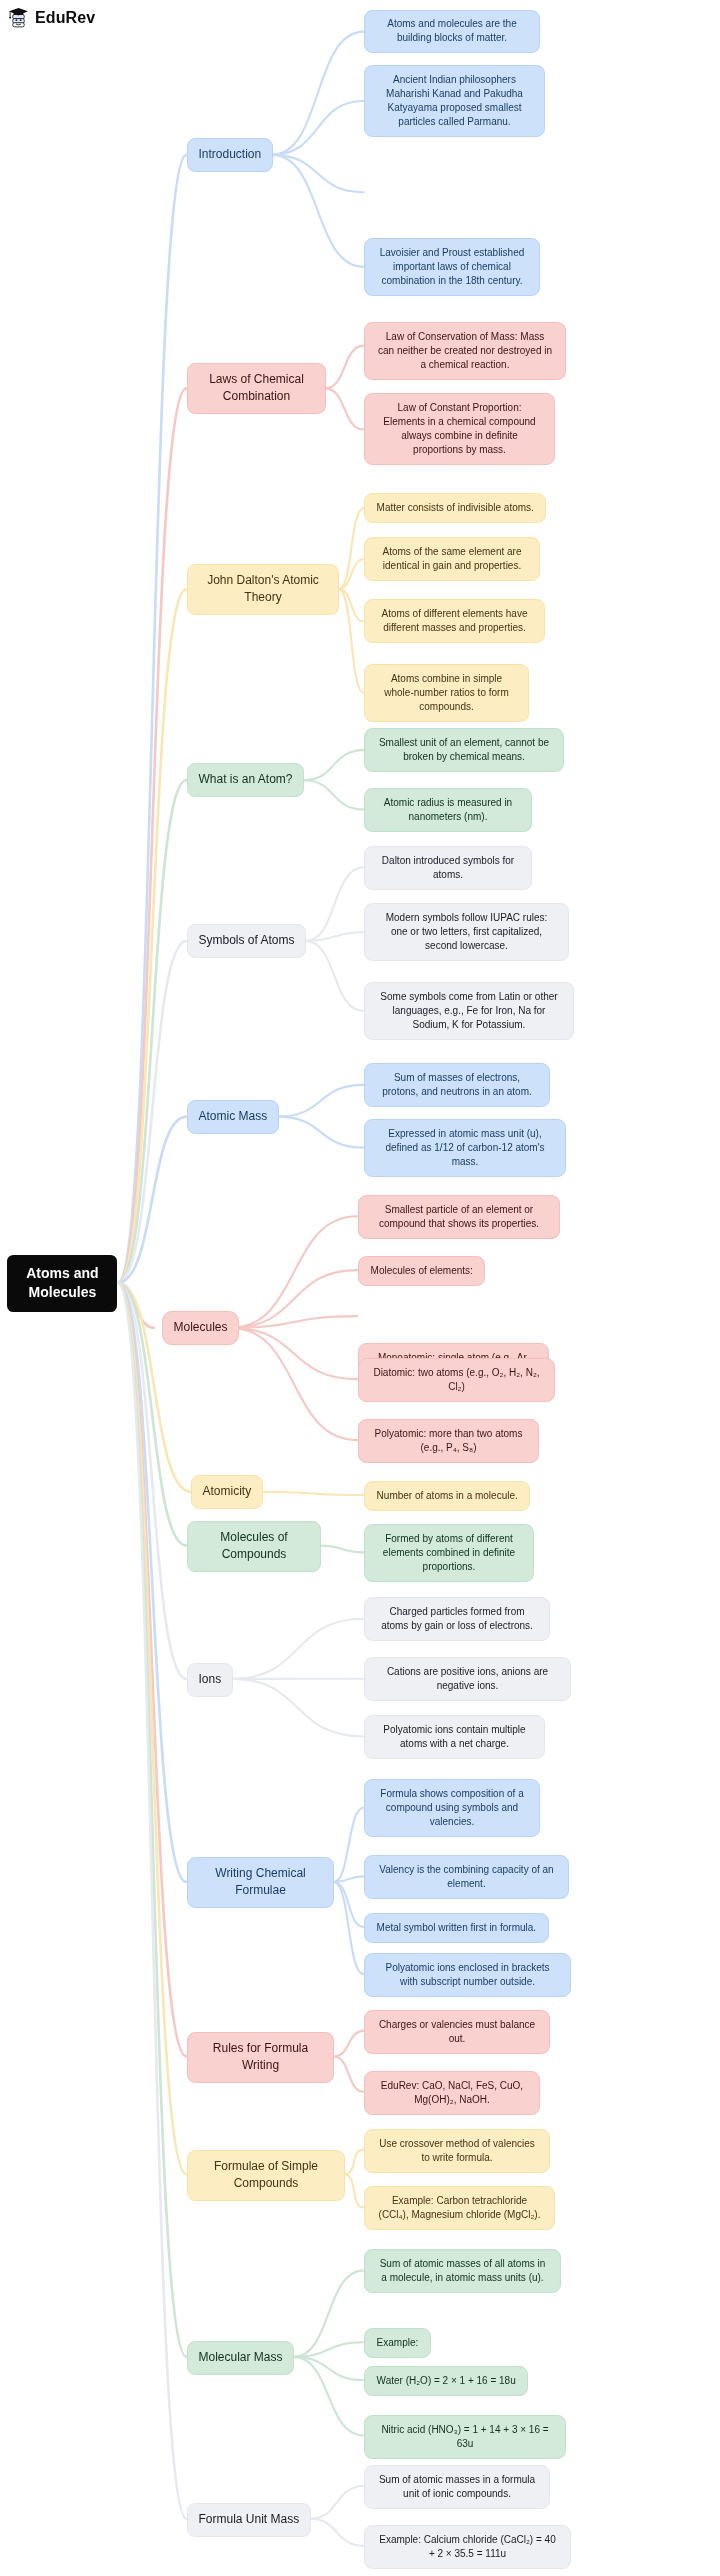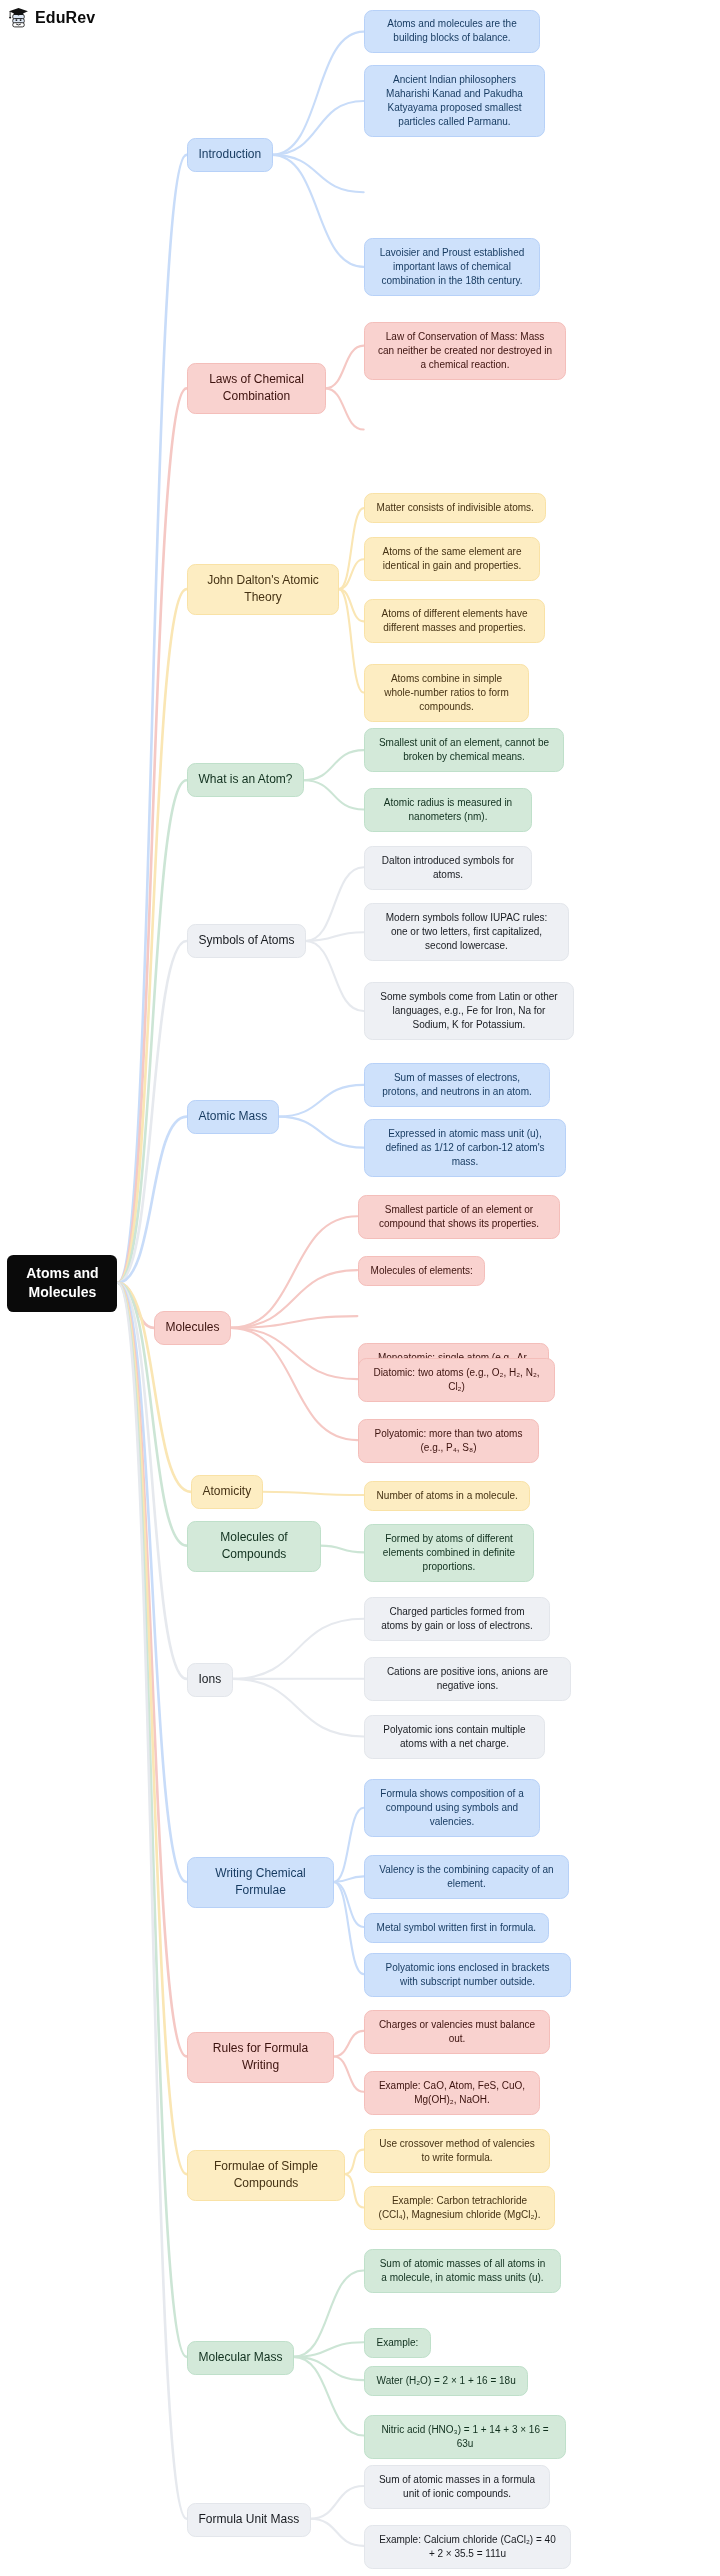--- a/index.html
+++ b/index.html
@@ -126,47 +126,48 @@
       <rect x="13" y="12" width="18" height="5" fill="#111"></rect>
       <path d="M6 10 L6 20" stroke="#111" stroke-width="1.6"></path>
       <circle cx="6" cy="22" r="2" fill="#111"></circle>
     </svg>
     <span class="brand">EduRev</span>
   </div>
 
   <div id="root" class="node root" style="left:7.4px; top:1255px;">Atoms and Molecules</div>
 
   <div id="t0" class="node topic c-blue" style="left:187px; top:138px;">Introduction</div>
-  <div class="node leaf c-blue" style="left:364px; top:9.5px; max-width:176px;">Atoms and molecules are the building blocks of balance.</div>
+  <div class="node leaf c-blue" style="left:364px; top:9.5px; max-width:176px;">Atoms and molecules are the building blocks of matter.</div>
   <div class="node leaf c-blue" style="left:364px; top:65px; max-width:181px;">Ancient Indian philosophers Maharishi Kanad and Pakudha Katyayama proposed smallest particles called Parmanu.</div>
   <div class="node leaf c-blue" style="left:364px; top:238px; max-width:176px;">Lavoisier and Proust established important laws of chemical combination in the 18th century.</div>
 
   <div id="t1" class="node topic c-red" style="left:187px; top:363px; max-width:139px;">Laws of Chemical Combination</div>
   <div class="node leaf c-red" style="left:364px; top:322px; max-width:202px;">Law of Conservation of Mass: Mass can neither be created nor destroyed in a chemical reaction.</div>
+  <div class="node leaf c-red" style="left:364px; top:393px; max-width:191px;">Law of Constant Proportion: Elements in a chemical compound always combine in definite proportions by mass.</div>
 
   <div id="t2" class="node topic c-yellow" style="left:187px; top:564px; max-width:152px;">John Dalton's Atomic Theory</div>
   <div class="node leaf c-yellow" style="left:364px; top:493px;">Matter consists of indivisible atoms.</div>
   <div class="node leaf c-yellow" style="left:364px; top:537px; max-width:176px;">Atoms of the same element are identical in gain and properties.</div>
   <div class="node leaf c-yellow" style="left:364px; top:599px; max-width:181px;">Atoms of different elements have different masses and properties.</div>
   <div class="node leaf c-yellow" style="left:364px; top:664px; max-width:165px;">Atoms combine in simple whole-number ratios to form compounds.</div>
 
   <div id="t3" class="node topic c-green" style="left:187px; top:763px;">What is an Atom?</div>
   <div class="node leaf c-green" style="left:364px; top:728px; max-width:200px;">Smallest unit of an element, cannot be broken by chemical means.</div>
   <div class="node leaf c-green" style="left:364px; top:788px; max-width:168px;">Atomic radius is measured in nanometers (nm).</div>
 
   <div id="t4" class="node topic c-gray" style="left:187px; top:924px;">Symbols of Atoms</div>
   <div class="node leaf c-gray" style="left:364px; top:846px; max-width:168px;">Dalton introduced symbols for atoms.</div>
   <div class="node leaf c-gray" style="left:364px; top:903px; max-width:205px;">Modern symbols follow IUPAC rules: one or two letters, first capitalized, second lowercase.</div>
   <div class="node leaf c-gray" style="left:364px; top:982px; max-width:210px;">Some symbols come from Latin or other languages, e.g., Fe for Iron, Na for Sodium, K for Potassium.</div>
 
   <div id="t5" class="node topic c-blue" style="left:187px; top:1100px;">Atomic Mass</div>
   <div class="node leaf c-blue" style="left:364px; top:1063px; max-width:186px;">Sum of masses of electrons, protons, and neutrons in an atom.</div>
   <div class="node leaf c-blue" style="left:364px; top:1119px; max-width:202px;">Expressed in atomic mass unit (u), defined as 1/12 of carbon-12 atom's mass.</div>
 
-  <div id="t6" class="node topic c-red" style="left:154px; top:1311px;border-radius:10px;">Molecules</div>
+  <div id="t6" class="node topic c-red" style="left:162px; top:1311px;border-radius:10px;">Molecules</div>
   <div class="node leaf c-red" style="left:358px; top:1195px; max-width:202px;">Smallest particle of an element or compound that shows its properties.</div>
   <div class="node leaf c-red" style="left:358px; top:1256px;">Molecules of elements:</div>
   <div class="node leaf c-red" style="left:358px; top:1295px; max-width:191px;margin-top:48px;">Monoatomic: single atom (e.g., Ar, He)</div>
   <div class="node leaf c-red" style="left:358px; top:1358px; max-width:197px;">Diatomic: two atoms (e.g., O₂, H₂, N₂, Cl₂)</div>
   <div class="node leaf c-red" style="left:358px; top:1419px; max-width:181px;">Polyatomic: more than two atoms (e.g., P₄, S₈)</div>
 
   <div id="t7" class="node topic c-yellow" style="left:191px; top:1475px;">Atomicity</div>
   <div class="node leaf c-yellow" style="left:364px; top:1481px;">Number of atoms in a molecule.</div>
 
   <div id="t8" class="node topic c-green" style="left:187px; top:1521px; max-width:134px;">Molecules of Compounds</div>
@@ -178,21 +179,21 @@
   <div class="node leaf c-gray" style="left:364px; top:1715px; max-width:181px;">Polyatomic ions contain multiple atoms with a net charge.</div>
 
   <div id="t10" class="node topic c-blue" style="left:187px; top:1857px; max-width:147px;">Writing Chemical Formulae</div>
   <div class="node leaf c-blue" style="left:364px; top:1779px; max-width:176px;">Formula shows composition of a compound using symbols and valencies.</div>
   <div class="node leaf c-blue" style="left:364px; top:1855px; max-width:205px;">Valency is the combining capacity of an element.</div>
   <div class="node leaf c-blue" style="left:364px; top:1913px;text-align:right;">Metal symbol written first in formula.</div>
   <div class="node leaf c-blue" style="left:364px; top:1953px; max-width:207px;">Polyatomic ions enclosed in brackets with subscript number outside.</div>
 
   <div id="t11" class="node topic c-red" style="left:187px; top:2032px; max-width:147px;">Rules for Formula Writing</div>
   <div class="node leaf c-red" style="left:364px; top:2010px; max-width:186px;">Charges or valencies must balance out.</div>
-  <div class="node leaf c-red" style="left:364px; top:2071px; max-width:176px;">Example: CaO, Atom, FeS, CuO, Mg(OH)₂, NaOH.</div>
+  <div class="node leaf c-red" style="left:364px; top:2071px; max-width:176px;">EduRev: CaO, NaCl, FeS, CuO, Mg(OH)₂, NaOH.</div>
 
   <div id="t12" class="node topic c-yellow" style="left:187px; top:2150px; max-width:158px;">Formulae of Simple Compounds</div>
   <div class="node leaf c-yellow" style="left:364px; top:2129px; max-width:186px;">Use crossover method of valencies to write formula.</div>
   <div class="node leaf c-yellow" style="left:364px; top:2186px; max-width:191px;">Example: Carbon tetrachloride (CCl₄), Magnesium chloride (MgCl₂).</div>
 
   <div id="t13" class="node topic c-green" style="left:187px; top:2341px;">Molecular Mass</div>
   <div class="node leaf c-green" style="left:364px; top:2249px; max-width:197px;">Sum of atomic masses of all atoms in a molecule, in atomic mass units (u).</div>
   <div class="node leaf c-green" style="left:364px; top:2328px;">Example:</div>
   <div class="node leaf c-green" style="left:364px; top:2366px;">Water (H₂O) = 2 × 1 + 16 = 18u</div>
   <div class="node leaf c-green" style="left:364px; top:2415px; max-width:202px;">Nitric acid (HNO₃) = 1 + 14 + 3 × 16 = 63u</div>

